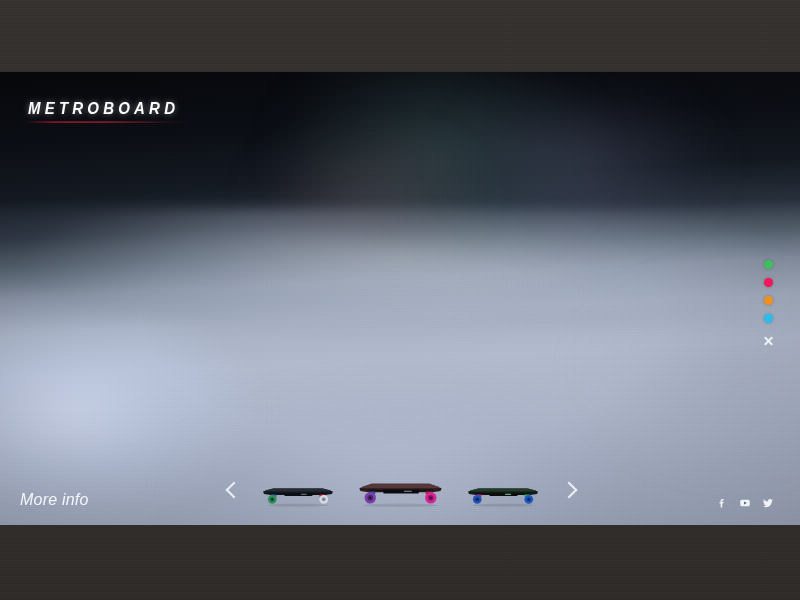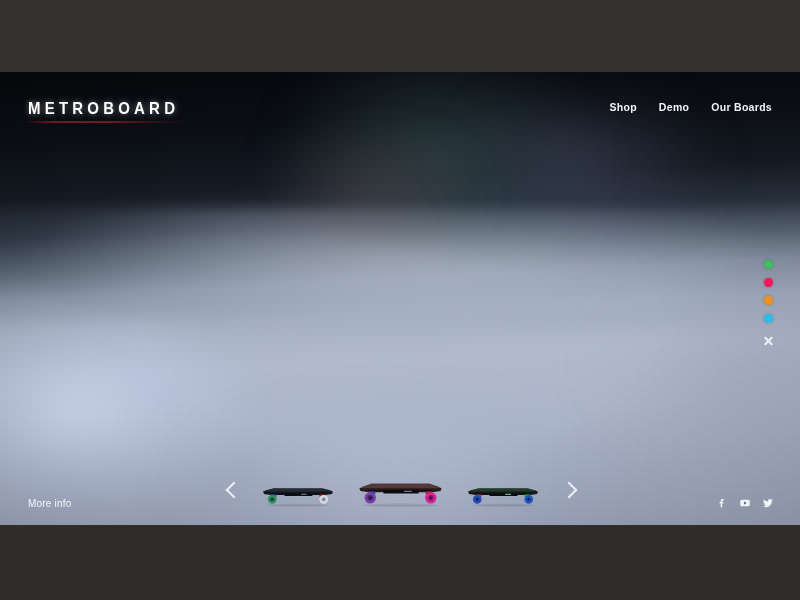--- a/index.html
+++ b/index.html
@@ -17,20 +17,21 @@
     position: relative;
     width: 800px;
     height: 600px;
     background:
       repeating-linear-gradient(180deg,
         rgba(255,255,255,0.012) 0px,
         rgba(255,255,255,0.012) 1px,
         rgba(0,0,0,0.05) 1px,
         rgba(0,0,0,0.05) 2px),
       linear-gradient(180deg, #36322f 0%, #332f2d 50%, #2f2c2a 100%);
+    font-style: italic;
   }
 
   
   #site {
     position: absolute;
     left: 0;
     top: 72px;
     width: 800px;
     height: 453px;
     overflow: hidden;
@@ -288,25 +289,25 @@
   .board {
     position: relative;
     cursor: pointer;
     flex: 0 0 auto;
   }
   .board svg { display: block; }
 
   
   #more-info {
     position: absolute;
-    left: 28px;
+    left: 20px;
     bottom: 16px;
     z-index: 30;
     color: #f4f6fa;
-    font-size: 10px;
+    font-size: 16px;
     letter-spacing: 0.2px;
     cursor: pointer;
   }
   #social {
     position: absolute;
     right: 26px;
     bottom: 16px;
     z-index: 30;
     display: flex;
     align-items: center;
@@ -337,25 +338,20 @@
     <div class="blob blob-left-glow"></div>
     <div class="blob blob-bot-glow"></div>
     <div class="blob blob-right-dim"></div>
     <div class="bg-grain"></div>
     <div class="bg-vignette"></div>
 
     <div id="header">
       <div id="logo">
         <span>METROBOARD</span>
         <span id="logo-underline"></span>
-      </div>
-      <div id="nav">
-        <div class="nav-item">Shop</div>
-        <div class="nav-item">Demo</div>
-        <div class="nav-item">Our Boards</div>
       </div>
     </div>
 
     <div id="swatch-rail">
       <div class="swatch" style="background: rgb(63, 191, 94);"></div>
       <div class="swatch" style="background: rgb(245, 22, 91);"></div>
       <div class="swatch" style="background: rgb(240, 145, 31);"></div>
       <div class="swatch" style="background: rgb(41, 190, 234);"></div>
       <div id="swatch-close"></div>
     </div>

